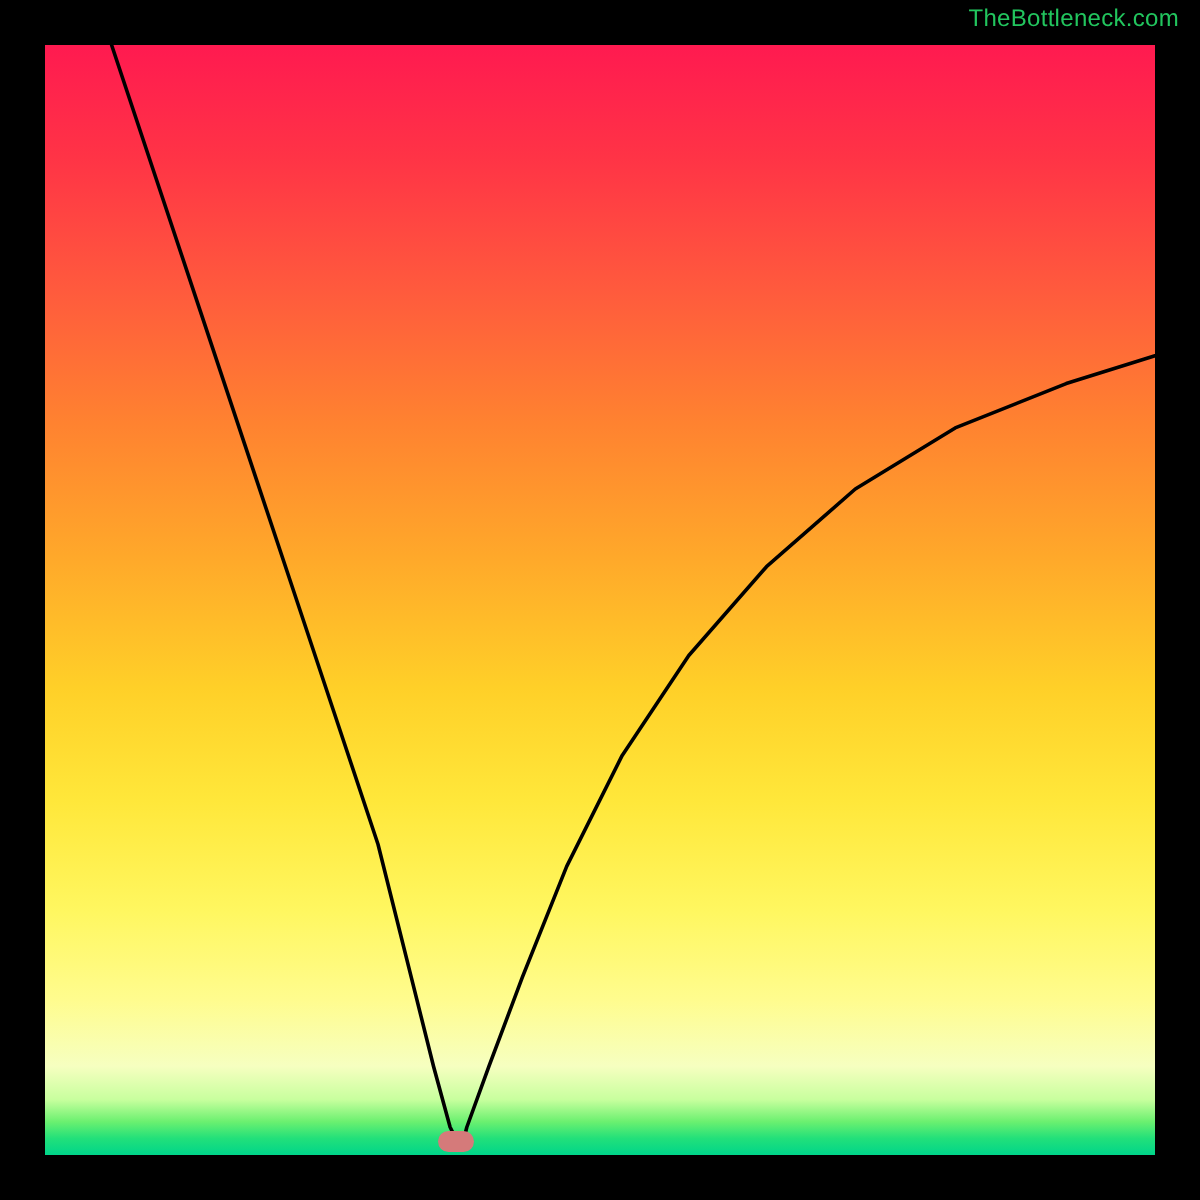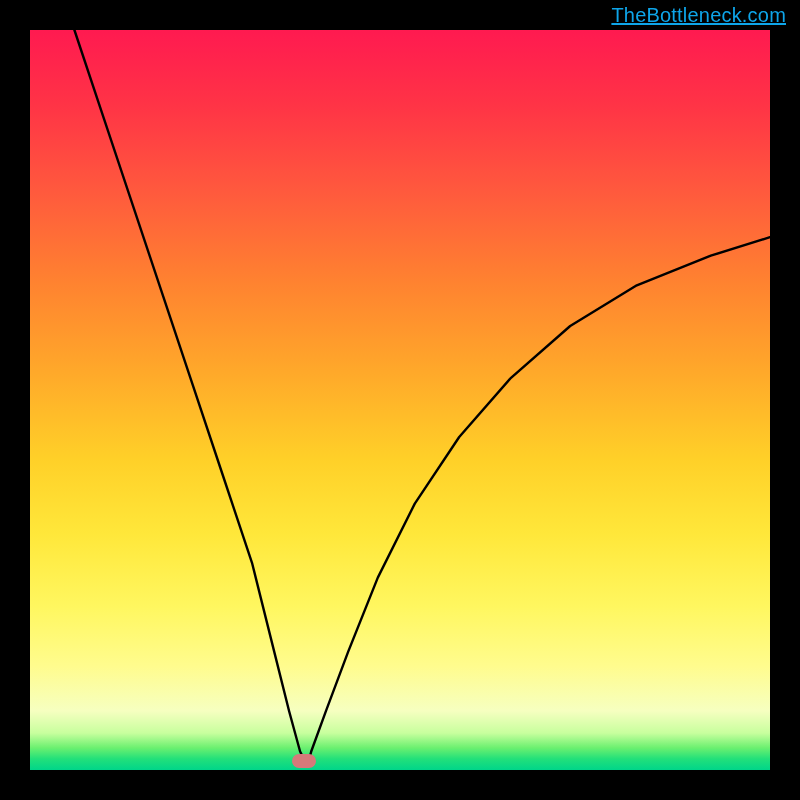--- a/index.html
+++ b/index.html
@@ -46,25 +46,24 @@
     width: 24px;
     height: 14px;
     border-radius: 7px;
     background: #d57a7a;
     transform: translate(-50%, -50%);
   }
   .watermark {
     position: absolute;
     top: 4px;
     right: 14px;
-    color: #0ea5e9;
-    font-size: 20px;
+    color: #22c55e;
+    font-size: 16px;
     letter-spacing: 0.2px;
     user-select: none;
-    text-decoration: underline;
   }
   svg.curve {
     position: absolute;
     left: 0;
     top: 0;
     width: 740px;
     height: 740px;
     overflow: visible;
   }
 </style>

